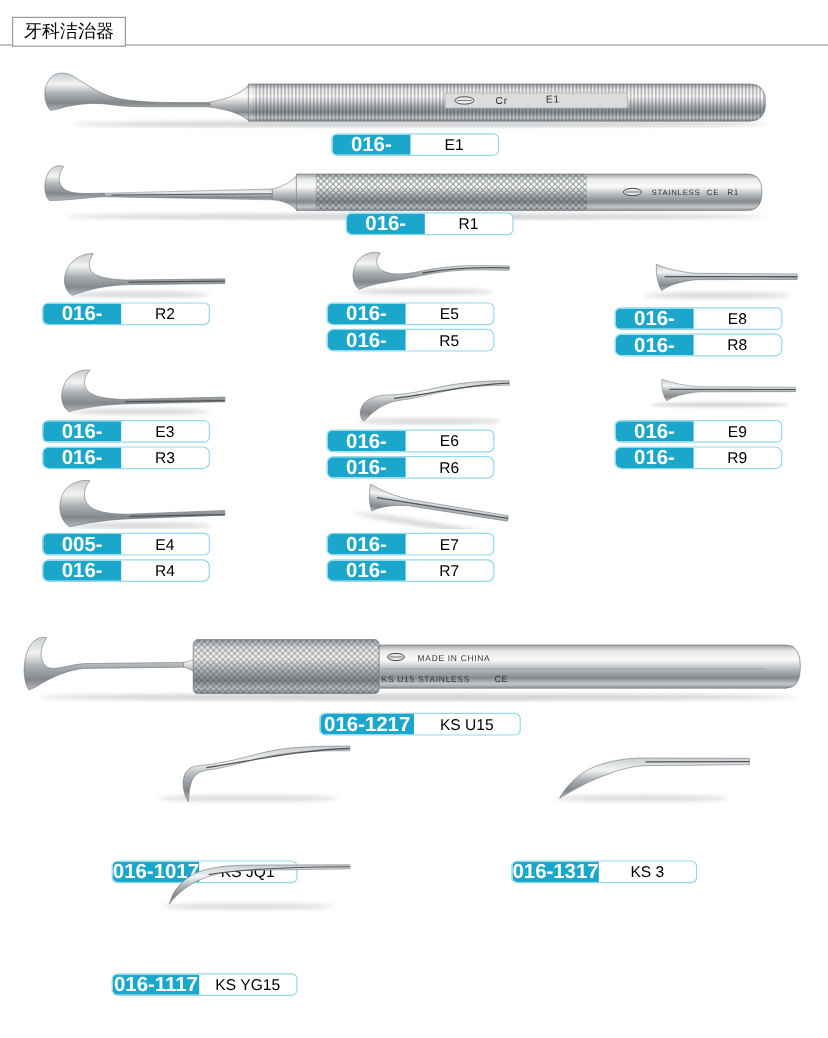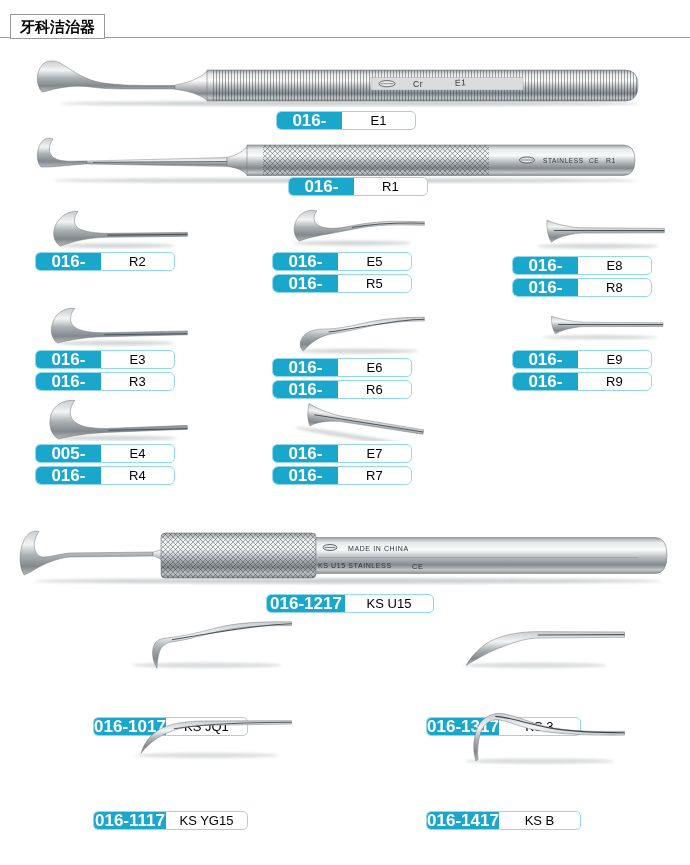--- a/index.html
+++ b/index.html
@@ -1,19 +1,19 @@
 <!DOCTYPE html>
 <html><head>
 <meta charset="utf-8">
 <style>
   html,body{margin:0;padding:0;background:#fff;}
   .stage{position:relative;width:690px;height:865px;background:#fff;overflow:hidden;
          font-family:"Liberation Sans",sans-serif;}
   .title-box{position:absolute;left:10px;top:14px;height:23px;padding:0 9px;
-             border:1px solid #9a9a9a;background:#fff;font-size:15px;font-weight:bold;
+             border:1px solid #9a9a9a;background:#fff;font-size:15px;font-weight:normal;
              line-height:23px;color:#000;z-index:2;}
   .hrule{position:absolute;left:0;top:37px;width:690px;height:1px;background:#9a9a9a;}
   .inst{position:absolute;display:block;}
   .group{position:absolute;}
   .group .tip{display:block;width:150px;height:43px;margin:0 0 3px 6px;}
   .group .btip{display:block;width:200px;height:54px;margin:0 0 3px 4px;}
   .pill{display:flex;height:19px;width:140px;border:1px solid #93d9ea;border-radius:5px;
         background:#fff;overflow:hidden;box-sizing:border-box;}
   .pill + .pill{margin-top:3px;border-radius:6px;}
   .pill.abs{position:absolute;}
@@ -298,23 +298,14 @@
 
   <div class="group" style="left:93px;top:711px">
     <svg class="btip" viewBox="0 0 200 56">
         <use href="#tipYG15"></use>
       </svg>
     <div class="pill bw">
       <span class="pc">016-1117</span>
       <span class="pm">KS YG15</span>
     </div>
   </div>
-  <div class="group" style="left:426px;top:711px">
-    <svg class="btip" viewBox="0 0 200 56">
-        <use href="#tipKSB"></use>
-      </svg>
-    <div class="pill bw">
-      <span class="pc">016-1417</span>
-      <span class="pm">KS B</span>
-    </div>
-  </div>
 
 </div>
 
 </body></html>

